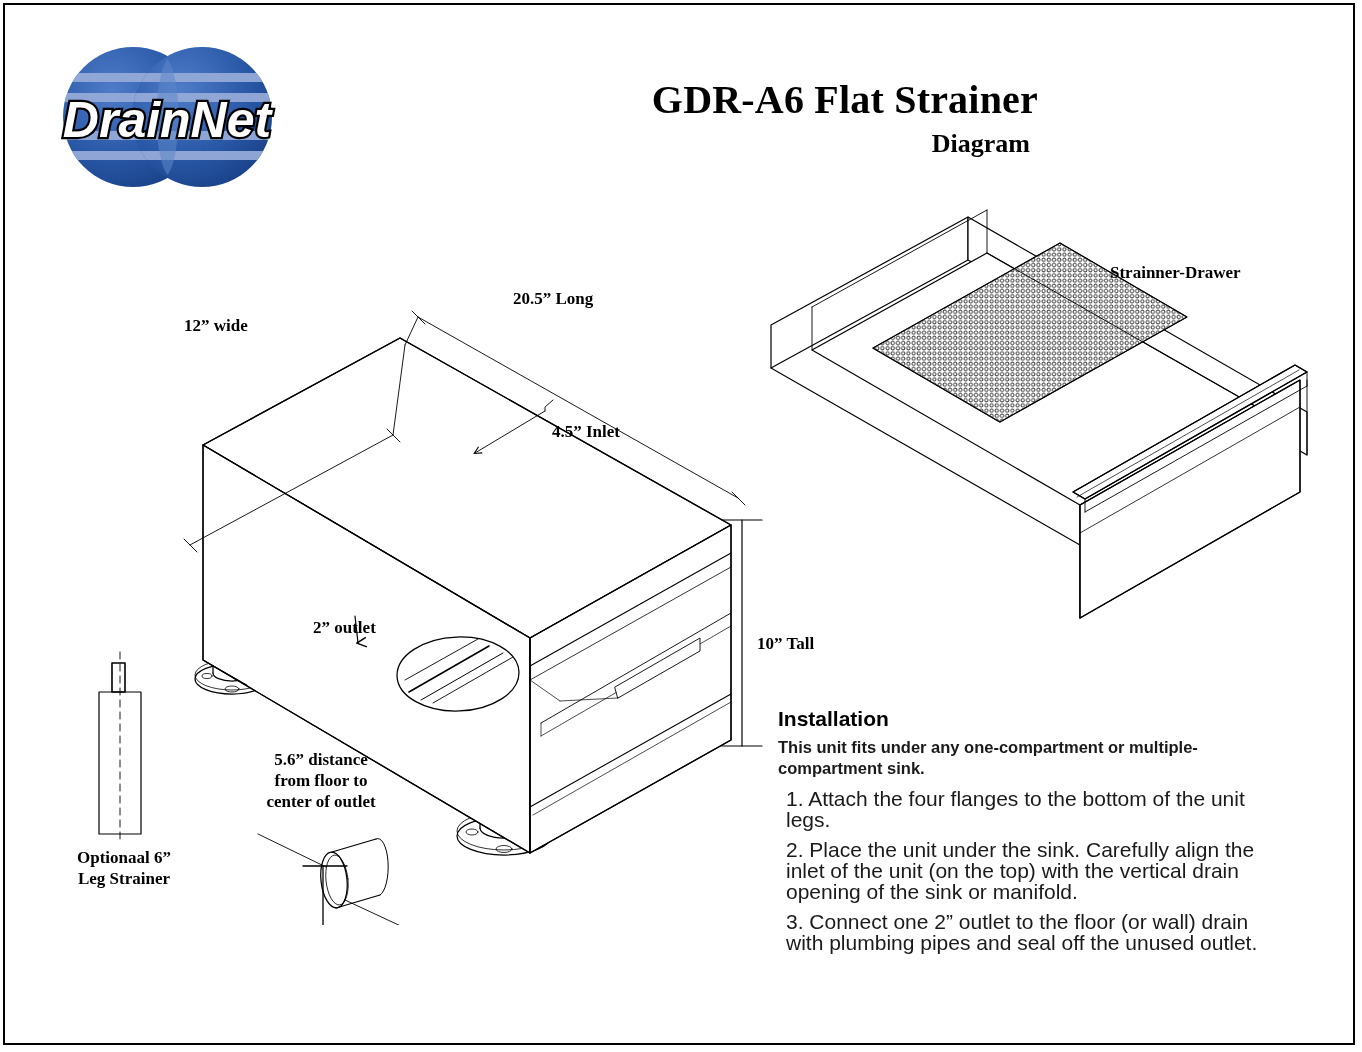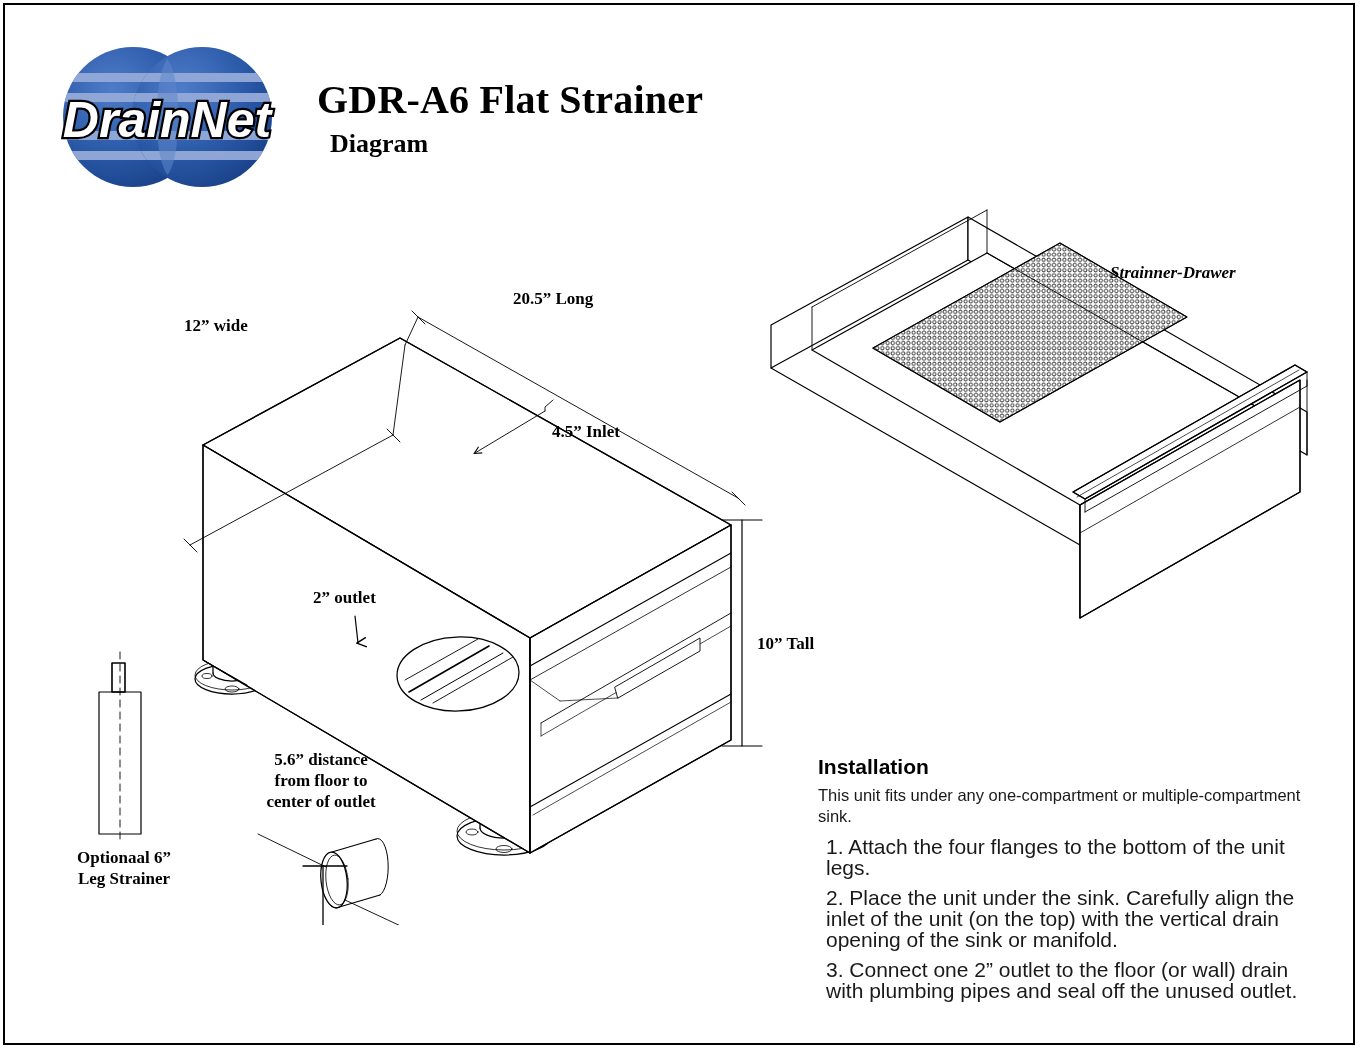--- a/index.html
+++ b/index.html
@@ -29,34 +29,34 @@
   
   #logo {
     position: absolute;
     left: 55px; top: 45px;
     width: 225px; height: 145px;
   }
 
   
   #title-main {
     position: absolute;
-    left: 317px; top: 76px;
+    left: 338px; top: 76px;
     width: 700px;
-    text-align: left;
+    text-align: right;
     font-family: "Liberation Serif", serif;
     font-weight: bold;
     font-size: 40px;
     letter-spacing: 0.2px;
     white-space: nowrap;
   }
   #title-sub {
     position: absolute;
     left: 330px; top: 129px;
     width: 700px;
-    text-align: left;
+    text-align: right;
     font-family: "Liberation Serif", serif;
     font-weight: bold;
     font-size: 26px;
   }
 
   
   #unit-drawing {
     position: absolute;
     left: 0px; top: 195px;
     width: 810px; height: 730px;
@@ -74,45 +74,45 @@
     font-weight: bold;
     font-size: 17px;
     color: #000;
     white-space: nowrap;
     line-height: 21px;
   }
 
   #lbl-wide      { left: 184px; top: 306px; margin-top: 9px; }
   #lbl-long      { left: 513px; top: 288px; }
   #lbl-inlet     { left: 552px; top: 397px; margin-top: 24px; }
-  #lbl-outlet    { left: 313px; top: 587px; text-align: center; }
+  #lbl-outlet    { left: 313px; top: 617px; text-align: center; }
   #lbl-tall      { left: 757px; top: 633px; }
   #lbl-distance  { left: 258px; top: 749px; width: 126px; text-align: center; }
   #lbl-legext    { left: 62px;  top: 847px; width: 124px; text-align: center; }
-  #lbl-drawer    { left: 1110px; top: 262px; font-style: italic; }
+  #lbl-drawer    { left: 1110px; top: 262px; }
 
   
   #installation {
     position: absolute;
-    left: 818px; top: 707px;
+    left: 778px; top: 707px;
     width: 490px;
     font-family: "Liberation Sans", sans-serif;
     color: #1a1a1a;
-    margin-top: 48px;
   }
   #install-heading {
     font-size: 21px;
     font-weight: bold;
     margin: 0 0 6px 0;
     color: #000;
   }
   #install-intro {
     font-size: 16.5px;
     line-height: 21px;
     margin: 0 0 9px 0;
+    font-weight: bold;
   }
   .install-step {
     font-size: 21px;
     line-height: 21px;
     margin: 0 0 9px 0;
     padding-left: 8px;
   }
 </style>
 </head>
 <body>

